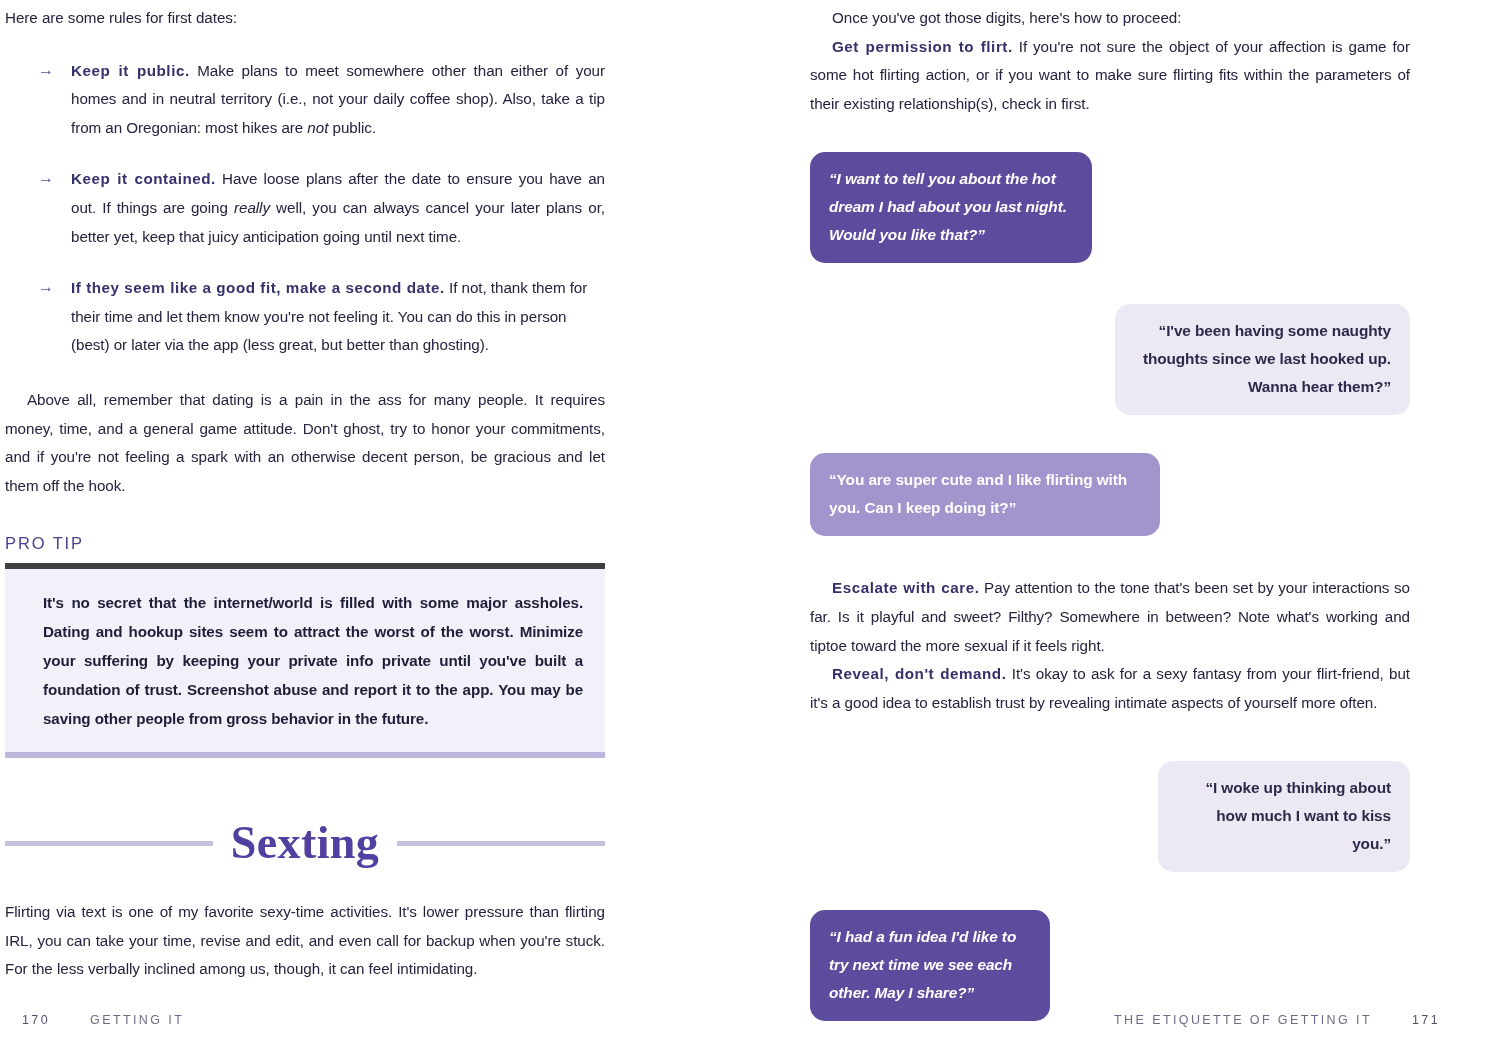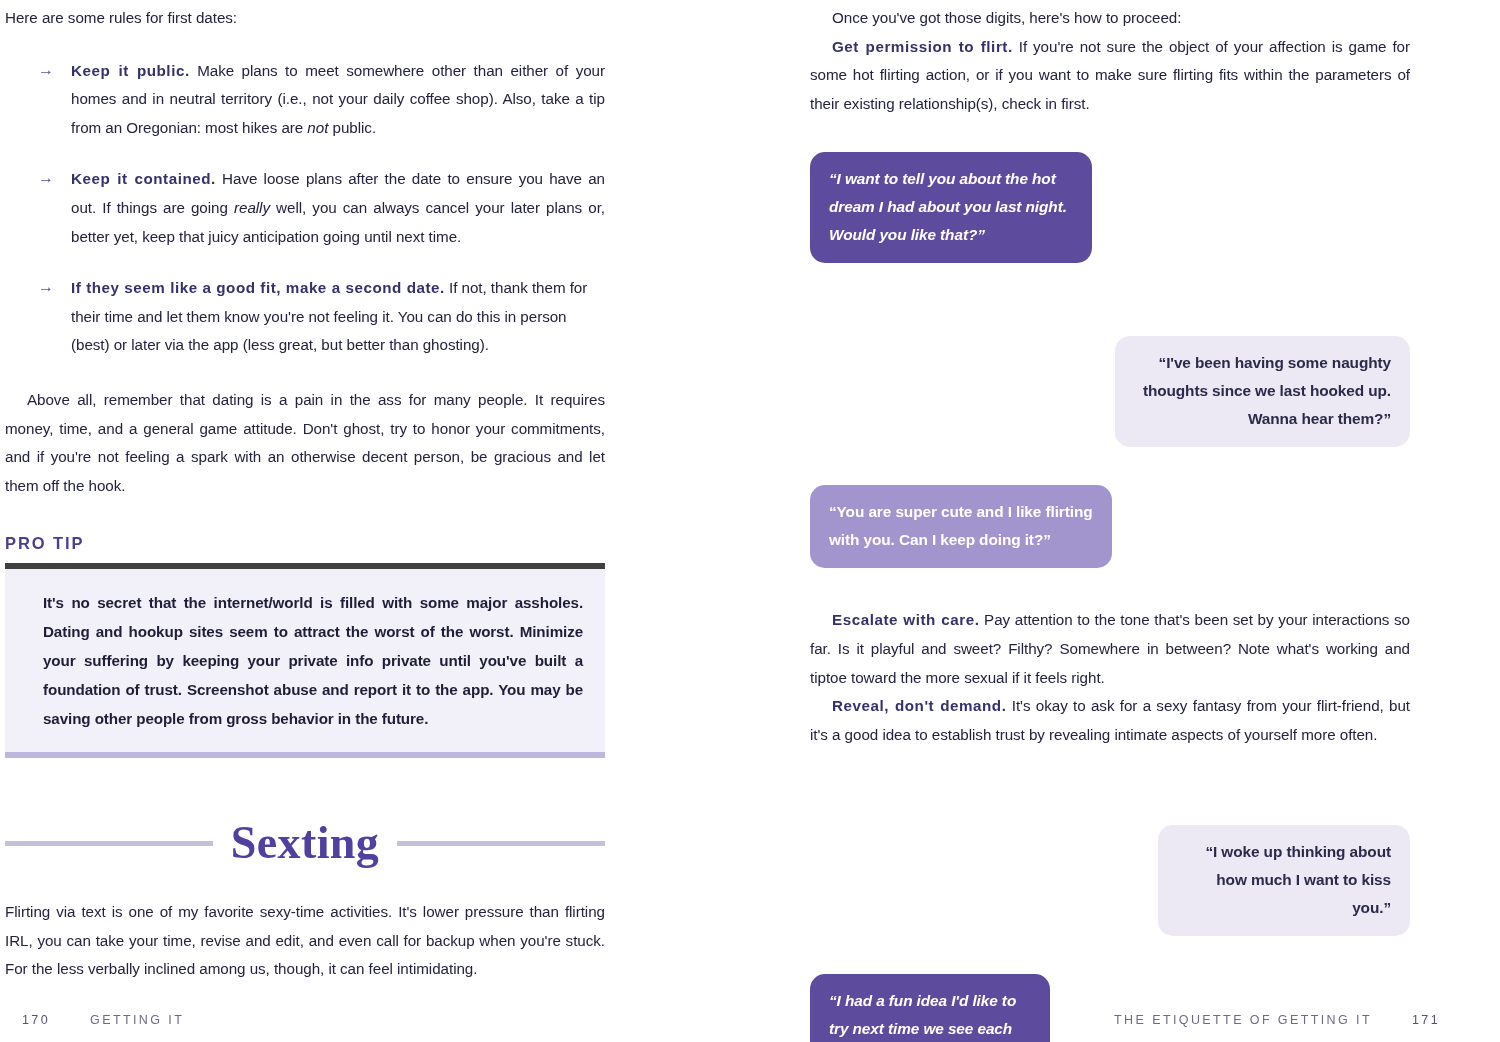--- a/index.html
+++ b/index.html
@@ -79,21 +79,21 @@
     color: #5b4f96;
     font-size: 16px;
     line-height: 28.6px;
   }
   ul.arrow-list > li .li-text { display: block; text-align: justify; }
   ul.arrow-list > li.tight .li-text { text-align: left; }
 
   
   .protip-label {
     font-size: 16.5px;
-    font-weight: bold;
+    font-weight: normal;
     letter-spacing: 1.9px;
     color: #4b3f8e;
     margin-bottom: 10px;
   }
   .protip-box {
     background: #f2f0f9;
     border-top: 6px solid #404040;
     border-bottom: 6px solid #bdb6dd;
     padding: 20px 22px 19px 38px;
     box-sizing: border-box;
@@ -137,21 +137,21 @@
     border-radius: 15px;
     padding: 13px 19px 14px 19px;
     box-sizing: border-box;
     font-size: 15.4px;
     line-height: 28px;
     font-weight: bold;
     letter-spacing: -0.1px;
   }
   .bubble.dark   { background: #5d4b9e; color: #ffffff; font-style: italic; }
   .bubble.medium { background: #a294cd; color: #ffffff; }
-  .bubble.light  { background: #ece9f4; color: #2c2a4a; margin-top: 32px; }
+  .bubble.light  { background: #ece9f4; color: #2c2a4a; }
   .bubble.left   { margin-right: auto; text-align: left; }
   .bubble.right  { margin-left: auto;  text-align: right; }
 
   
   .folio {
     position: absolute;
     bottom: 15px;
     font-size: 12.5px;
     letter-spacing: 2.4px;
     color: #6c6b86;
@@ -230,21 +230,21 @@
 
       <p class="body indent"><span class="runin">Get permission to flirt.</span><span> If you're not sure the object of your affection is game for some hot flirting action, or if you want to make sure flirting fits within the parameters of their existing relationship(s), check in first.</span></p>
 
       <div style="height:34px"></div>
 
       <div class="bubble-stack">
         <div class="bubble dark left" style="width:282px">“I want to tell you about the hot dream I had about you last night. Would you like that?”</div>
         <div style="height:41px"></div>
         <div class="bubble light right" style="width:295px">“I've been having some naughty thoughts since we last hooked up. Wanna hear them?”</div>
         <div style="height:38px"></div>
-        <div class="bubble medium left" style="width:302px">“You are super cute and I like flirting with you. Can I keep doing it?”</div>
+        <div class="bubble medium left" style="width:350px">“You are super cute and I like flirting with you. Can I keep doing it?”</div>
       </div>
 
       <div style="height:38px"></div>
 
       <p class="body indent"><span class="runin">Escalate with care.</span><span> Pay attention to the tone that's been set by your interactions so far. Is it playful and sweet? Filthy? Somewhere in between? Note what's working and tiptoe toward the more sexual if it feels right.</span></p>
 
       <p class="body indent"><span class="runin">Reveal, don't demand.</span><span> It's okay to ask for a sexy fantasy from your flirt-friend, but it's a good idea to establish trust by revealing intimate aspects of yourself more often.</span></p>
 
       <div style="height:44px"></div>
 

